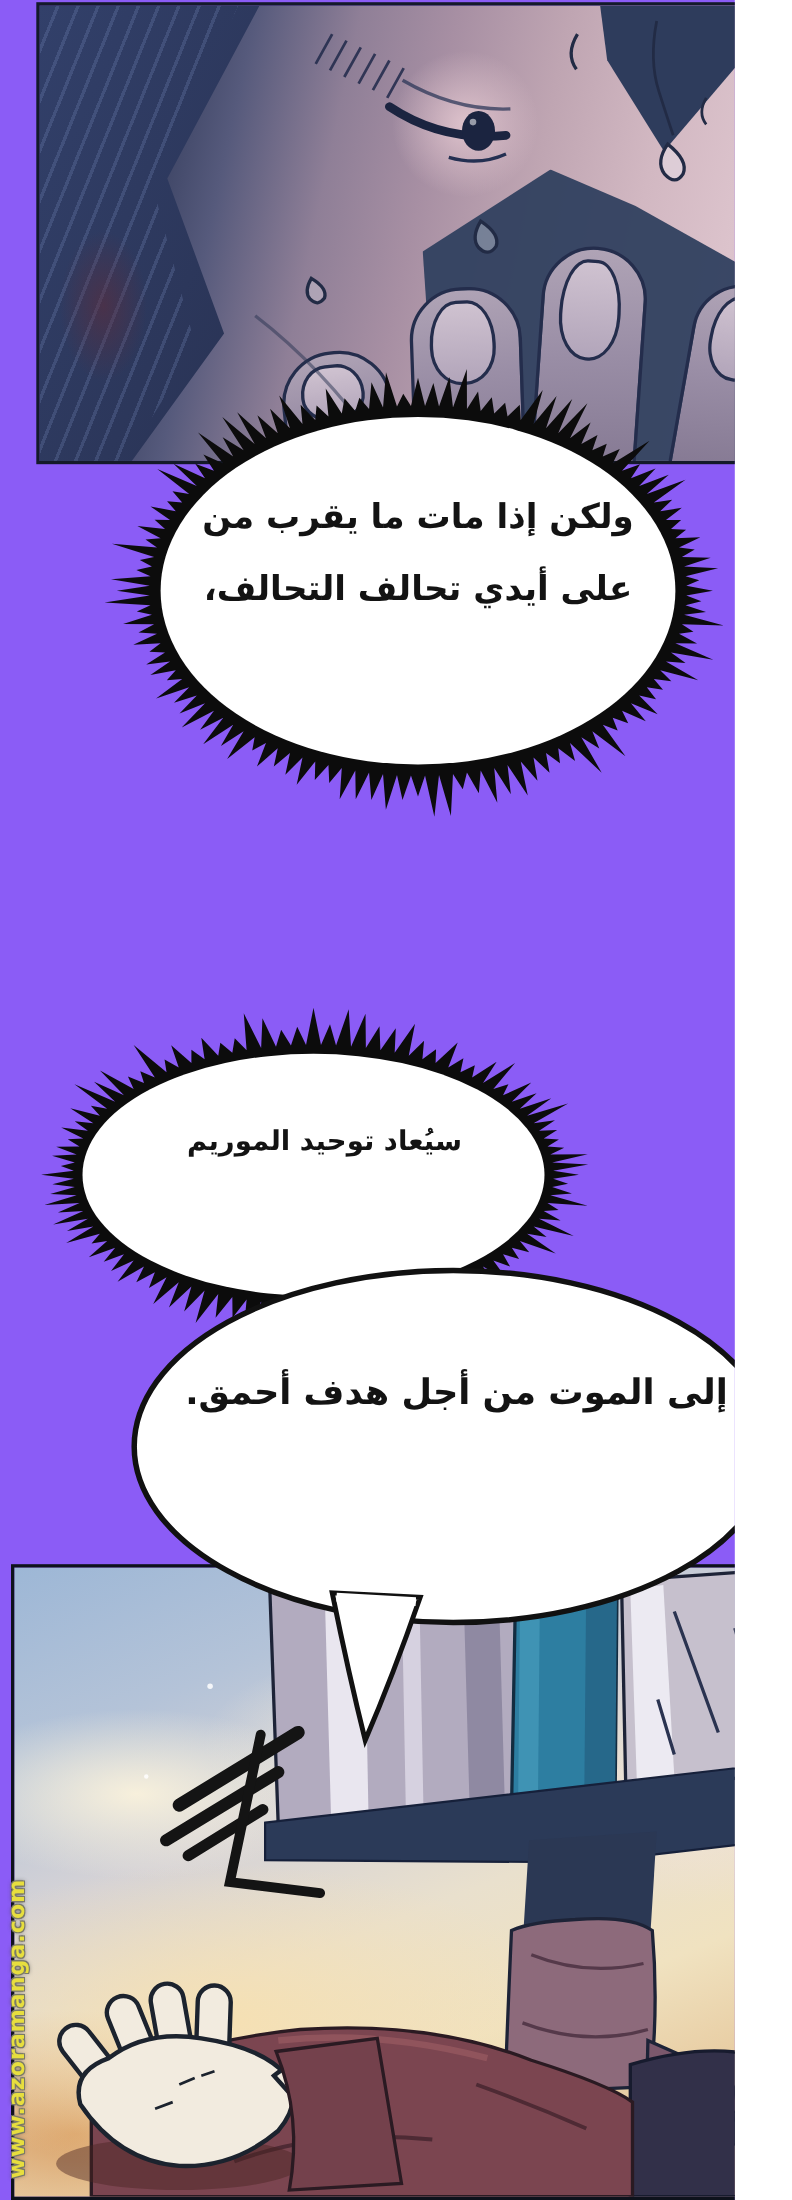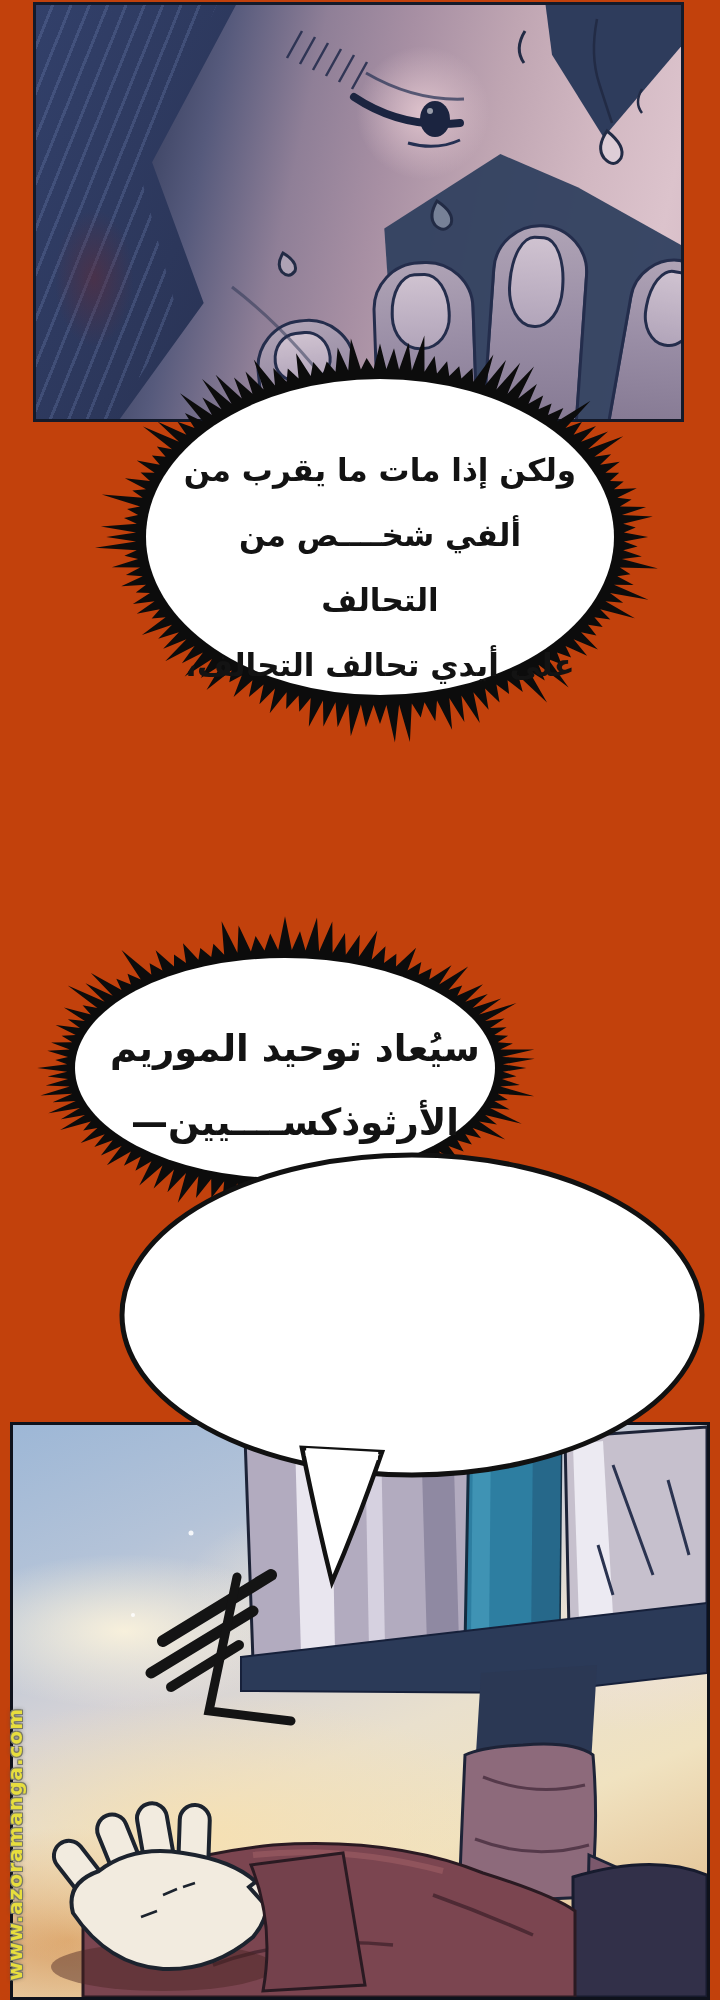--- a/index.html
+++ b/index.html
@@ -1,16 +1,16 @@
 <!DOCTYPE html>
 <html><head>
 <meta charset="utf-8">
 <style>
   html,body{margin:0;padding:0;background:#ffffff;}
-  .page{position:relative;width:720px;height:2000px;background:#c2410c;overflow:hidden;
+  .page{position:relative;width:668px;height:2000px;background:#8b5cf6;overflow:hidden;
         font-family:"DejaVu Sans",sans-serif;}
   .abs{position:absolute;}
   
   .panel-top{left:33px;top:2px;width:651px;height:420px;border:3px solid #141a2a;
              box-sizing:border-box;overflow:hidden;
              background:linear-gradient(102deg,#242e4a 0%,#2b3554 13%,#565a7c 27%,#8f7f97 40%,
                         #a78fa3 52%,#bfa5b2 66%,#d2b8c2 80%,#dcc3cc 92%,#d5bbc6 100%);}
   .hair-left{left:0;top:0;width:100%;height:100%;
              background:linear-gradient(115deg,#32406a 0%,#2a3456 40%,#232c48 100%);
              clip-path:polygon(0% 0%,31% 0%,18% 38%,26% 72%,13% 100%,0% 100%);}
@@ -36,21 +36,21 @@
         background:
          radial-gradient(ellipse 260px 110px at 16% 36%,rgba(250,242,220,.95),rgba(250,242,220,0) 70%),
          radial-gradient(ellipse 300px 130px at 55% 28%,rgba(248,238,218,.85),rgba(248,238,218,0) 70%),
          radial-gradient(ellipse 240px 110px at 88% 40%,rgba(240,226,216,.8),rgba(240,226,216,0) 70%),
          radial-gradient(ellipse 420px 190px at 28% 72%,rgba(246,224,178,.95),rgba(246,224,178,0) 75%),
          radial-gradient(ellipse 300px 140px at 8% 90%,rgba(216,155,94,.9),rgba(216,155,94,0) 80%),
          linear-gradient(158deg,#9db7d6 0%,#b4c3d8 20%,#d6d3d6 38%,#e9e0cd 54%,#f0e2c0 70%,#e6c89c 86%,#d9ae7e 100%);}
   
   .bubble-text{direction:rtl;text-align:center;color:#131313;font-weight:bold;}
   .bt1{left:180px;top:438px;width:400px;font-size:31px;line-height:2.1;}
-  .bt2{left:85px;top:1012px;width:420px;font-size:37px;line-height:2.0;}
+  .bt2{left:85px;top:1012px;width:420px;font-size:25px;line-height:2.0;}
   .bt3{left:155px;top:1230px;width:520px;font-size:32px;line-height:2.2;}
   
   .watermark{left:1px;top:1688px;width:28px;height:312px;display:flex;align-items:center;justify-content:center;}
   .watermark span{writing-mode:vertical-rl;transform:rotate(180deg);white-space:nowrap;
         font-size:20px;font-weight:bold;letter-spacing:1px;color:#e7de3e;
         text-shadow:-1px -1px 0 #7a7a68,1px -1px 0 #7a7a68,-1px 1px 0 #7a7a68,1px 1px 0 #7a7a68,0 0 4px rgba(70,70,70,.9);}
   svg{display:block;}
 </style>
 </head>
 <body>
@@ -150,38 +150,37 @@
       </g>
     </svg>
   </div>
 
   <svg id="bubble1" class="abs" style="left:80px;top:325px;" width="600" height="430" viewBox="0 0 600 430">
       <path d="M568.1,212.0 L543.9,216.4 L557.6,221.5 L543.2,225.2 L561.8,231.4 L541.9,233.9 L578.0,243.6 L539.9,242.6 L550.4,249.3 L537.3,251.2 L553.7,259.9 L534.0,259.7 L568.4,274.7 L530.0,268.1 L543.2,277.7 L525.4,276.3 L554.8,293.3 L520.2,284.3 L530.3,294.4 L514.4,292.2 L522.7,302.1 L508.0,299.8 L516.4,310.6 L501.1,307.2 L517.9,324.4 L493.6,314.3 L507.1,330.7 L485.5,321.1 L491.1,332.6 L477.0,327.6 L481.5,339.2 L468.0,333.9 L488.6,362.5 L458.5,339.7 L464.8,355.4 L448.5,345.3 L467.0,377.5 L438.2,350.5 L442.8,366.9 L427.5,355.2 L429.1,368.9 L416.4,359.6 L419.6,377.6 L405.0,363.6 L408.6,384.8 L393.4,367.2 L399.8,398.1 L381.4,370.4 L384.4,397.1 L369.3,373.1 L372.1,404.8 L357.0,375.4 L355.3,396.2 L344.5,377.2 L340.7,392.6 L331.8,378.6 L329.9,416.9 L319.1,379.5 L314.9,417.6 L306.4,379.9 L300.0,399.1 L293.6,379.9 L285.9,402.2 L280.9,379.5 L270.8,411.2 L268.2,378.6 L257.6,402.3 L255.5,377.2 L243.4,401.6 L243.0,375.4 L228.8,401.7 L230.7,373.1 L219.3,386.8 L218.6,370.4 L206.2,384.1 L206.6,367.2 L189.7,388.3 L195.0,363.6 L179.4,379.3 L183.6,359.6 L168.9,371.9 L172.5,355.2 L153.6,371.9 L161.8,350.5 L149.3,357.2 L151.5,345.3 L126.5,365.1 L141.5,339.7 L120.8,353.1 L132.0,333.9 L104.7,351.6 L123.0,327.6 L101.9,338.3 L114.5,321.1 L85.2,336.3 L106.4,314.3 L83.2,323.7 L98.9,307.2 L78.2,313.8 L92.0,299.8 L61.9,310.1 L85.6,292.2 L71.7,293.4 L79.8,284.3 L56.7,288.7 L74.6,276.3 L52.9,279.0 L70.0,268.1 L55.8,267.6 L66.0,259.7 L41.2,261.2 L62.7,251.2 L45.9,250.0 L60.1,242.6 L31.9,242.2 L58.1,233.9 L44.4,230.8 L56.8,225.2 L15.0,222.8 L56.1,216.4 L26.2,212.0 L56.1,207.6 L20.9,201.5 L56.8,198.8 L44.0,193.1 L58.1,190.1 L47.1,184.0 L60.1,181.4 L21.8,169.4 L62.7,172.8 L52.3,165.5 L66.0,164.3 L44.9,153.2 L70.0,155.9 L60.6,147.6 L74.6,147.7 L56.8,135.4 L79.8,139.7 L71.9,130.6 L85.6,131.8 L76.8,121.6 L92.0,124.2 L63.0,101.4 L98.9,116.8 L77.7,96.7 L106.4,109.7 L97.5,96.7 L114.5,102.9 L104.9,88.1 L123.0,96.4 L100.0,68.2 L132.0,90.1 L122.4,72.6 L141.5,84.3 L122.1,54.0 L151.5,78.7 L135.6,49.7 L161.8,73.5 L154.0,52.5 L172.5,68.8 L165.5,46.6 L183.6,64.4 L173.8,34.6 L195.0,60.4 L193.3,43.0 L206.6,56.8 L207.8,43.6 L218.6,53.6 L216.1,28.2 L230.7,50.9 L233.2,37.1 L243.0,48.6 L246.7,36.5 L255.5,46.8 L257.7,22.4 L268.2,45.4 L270.9,13.4 L280.9,44.5 L286.6,33.0 L293.6,44.1 L300.0,18.5 L306.4,44.1 L314.0,23.2 L319.1,44.5 L328.6,17.8 L331.8,45.4 L344.4,10.4 L344.5,46.8 L354.6,31.0 L357.0,48.6 L367.1,36.2 L369.3,50.9 L379.2,41.2 L381.4,53.6 L392.5,42.9 L393.4,56.8 L413.4,29.5 L405.0,60.4 L426.0,35.0 L416.4,64.4 L440.2,37.8 L427.5,68.8 L454.0,41.5 L438.2,73.5 L456.9,59.0 L448.5,78.7 L463.2,70.4 L458.5,84.3 L471.6,78.5 L468.0,90.1 L483.4,83.1 L477.0,96.4 L510.5,75.7 L485.5,102.9 L501.9,97.1 L493.6,109.7 L516.0,100.9 L501.1,116.8 L528.0,106.6 L508.0,124.2 L543.2,111.2 L514.4,131.8 L531.1,129.3 L520.2,139.7 L539.8,136.7 L525.4,147.7 L539.2,147.7 L530.0,155.9 L543.7,156.6 L534.0,164.3 L556.7,163.3 L537.3,172.8 L551.6,174.5 L539.9,181.4 L566.1,182.1 L541.9,190.1 L572.8,191.6 L543.2,198.8 L555.7,202.6 L543.9,207.6 Z" fill="#0c0c0c"></path>
     <ellipse cx="300" cy="212" rx="234" ry="158" fill="#ffffff"></ellipse>
   </svg>
   <div class="abs bubble-text bt1">
     <div>ولكن إذا مات ما يقرب من</div>
-    <div>ألفي شخــــص من التحالف</div>
     <div>على أيدي تحالف التحالف،</div>
   </div>
 
   <svg id="bubble2" class="abs" style="left:15px;top:903px;" width="545" height="334" viewBox="0 0 545 334">
       <path d="M511.3,165.0 L487.9,168.7 L501.4,173.2 L487.0,176.1 L504.9,182.0 L485.3,183.5 L519.2,193.2 L482.7,190.7 L492.8,197.1 L479.3,197.9 L494.6,206.6 L475.1,205.0 L506.6,220.7 L470.1,211.9 L481.9,221.6 L464.2,218.6 L490.2,236.5 L457.6,225.1 L466.1,235.3 L450.3,231.3 L456.9,241.5 L442.3,237.3 L448.7,248.4 L433.5,243.0 L446.7,261.1 L424.1,248.4 L434.1,265.6 L414.2,253.5 L417.3,265.3 L403.6,258.2 L405.6,270.0 L392.5,262.6 L406.2,292.4 L381.0,266.6 L383.5,282.6 L369.0,270.1 L379.1,303.3 L356.6,273.3 L356.8,289.9 L343.8,276.0 L341.7,289.6 L330.8,278.3 L328.9,296.2 L317.6,280.2 L315.0,301.0 L304.1,281.5 L301.4,311.8 L290.5,282.5 L285.4,308.3 L276.8,282.9 L270.0,313.2 L263.2,282.9 L255.0,302.4 L249.5,282.5 L240.7,296.6 L235.9,281.5 L221.7,316.5 L222.4,280.2 L205.9,314.2 L209.2,278.3 L196.4,294.9 L196.2,276.0 L181.0,294.9 L183.4,273.3 L162.8,299.7 L171.0,270.1 L152.4,289.3 L159.0,266.6 L138.6,285.6 L147.5,262.6 L124.3,282.5 L136.4,258.2 L120.4,267.8 L125.8,253.5 L108.9,262.7 L115.9,248.4 L91.9,262.2 L106.5,243.0 L85.9,252.5 L97.7,237.3 L79.3,244.0 L89.7,231.3 L65.7,240.0 L82.4,225.1 L68.2,227.4 L75.8,218.6 L45.2,227.1 L69.9,211.9 L45.9,216.2 L64.9,205.0 L33.3,210.2 L60.7,197.9 L37.6,199.3 L57.3,190.7 L25.4,192.4 L54.7,183.5 L30.7,182.5 L53.0,176.1 L32.6,173.6 L52.1,168.7 L22.3,165.0 L52.1,161.3 L40.3,156.9 L53.0,153.9 L32.3,147.7 L54.7,146.5 L36.1,139.4 L57.3,139.3 L46.6,132.7 L60.7,132.1 L40.6,122.0 L64.9,125.0 L52.9,116.3 L69.9,118.1 L48.9,104.5 L75.8,111.4 L67.6,102.3 L82.4,104.9 L52.7,82.6 L89.7,98.7 L70.5,80.3 L97.7,92.7 L75.9,70.1 L106.5,87.0 L101.3,75.7 L115.9,81.6 L112.5,70.8 L125.8,76.5 L106.5,47.0 L136.4,71.8 L134.6,60.2 L147.5,67.4 L140.6,47.2 L159.0,63.4 L159.0,51.4 L171.0,59.9 L168.0,40.3 L183.4,56.7 L185.3,44.9 L196.2,54.0 L198.4,40.8 L209.2,51.7 L206.6,18.2 L222.4,49.8 L223.6,22.6 L235.9,48.5 L240.6,33.1 L249.5,47.5 L255.2,30.5 L263.2,47.1 L270.0,13.2 L276.8,47.1 L285.0,28.2 L290.5,47.5 L302.0,14.5 L304.1,48.5 L317.3,18.5 L317.6,49.8 L330.0,30.0 L330.8,51.7 L344.8,31.7 L343.8,54.0 L362.3,27.6 L356.6,56.7 L370.5,43.2 L369.0,59.9 L381.4,50.8 L381.0,63.4 L401.1,44.8 L392.5,67.4 L406.3,59.0 L403.6,71.8 L416.7,65.3 L414.2,76.5 L436.5,62.2 L424.1,81.6 L453.2,63.4 L433.5,87.0 L447.2,82.6 L442.3,92.7 L468.0,81.2 L450.3,98.7 L472.8,90.9 L457.6,104.9 L486.2,95.5 L464.2,111.4 L501.4,100.1 L470.1,118.1 L489.5,115.4 L475.1,125.0 L491.5,124.3 L479.3,132.1 L493.1,132.8 L482.7,139.3 L497.9,140.4 L485.3,146.5 L519.3,146.4 L487.0,153.9 L519.7,155.7 L487.9,161.3 Z" fill="#0c0c0c"></path>
     <ellipse cx="270" cy="165" rx="210" ry="110" fill="#ffffff"></ellipse>
   </svg>
   <div class="abs bubble-text bt2">
     <div>سيُعاد توحيد الموريم</div>
-    <div>الأرثوذكســــيين—</div>
   </div>
 
   <svg class="abs" style="left:105px;top:1130px;" width="615" height="470" viewBox="0 0 615 470">
     <ellipse cx="307" cy="185" rx="290" ry="160" fill="#ffffff" stroke="#111111" stroke-width="5"></ellipse>
     <path d="M197,318 Q212,392 227,452 Q252,394 277,322 Z" fill="#ffffff" stroke="#111111" stroke-width="4.5"></path>
     <path d="M201,322 L273,326" stroke="#ffffff" stroke-width="8"></path>
   </svg>
   <div class="abs bubble-text bt3">
+    <div>إلى الموت من أجل هدف أحمق.</div>
   </div>
 
   <div class="abs watermark">
     <span>www.azoramanga.com</span>
   </div>
 
 </div>
 
 </body></html>

